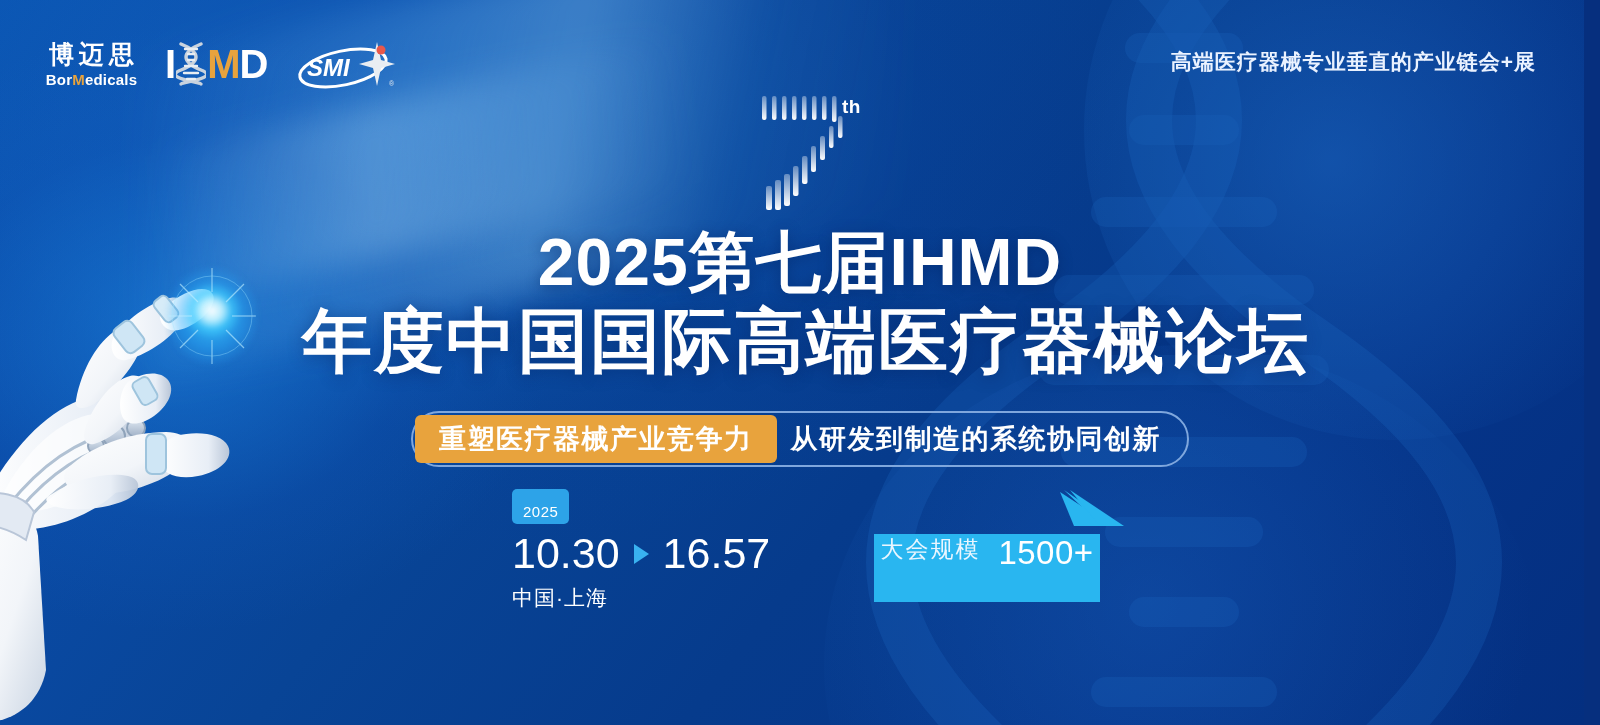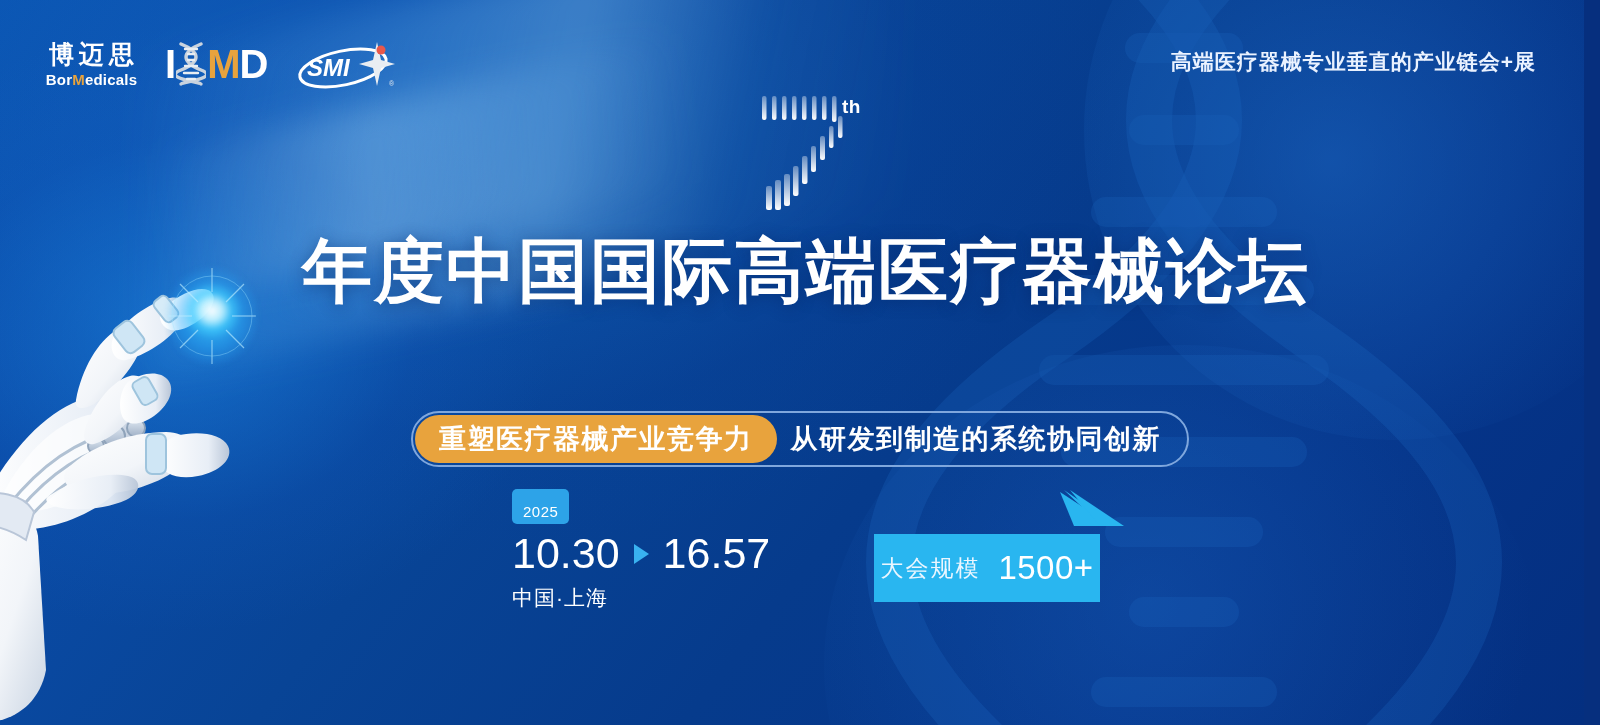--- a/index.html
+++ b/index.html
@@ -89,21 +89,21 @@
 
   
   .subrow{
     position:absolute;left:0;top:411px;width:1600px;display:flex;justify-content:center;align-items:center;
   }
   .sub-capsule{
     position:relative;display:flex;align-items:center;
     border:2px solid #7fa7dd;border-radius:30px;height:52px;padding-right:26px;padding-left:2px;
   }
   .sub-pill{
-    background:#e8a33d;border-radius:24px;height:48px;display:flex;align-items:center;
+    background:#e8a33d;border-radius:6px;height:48px;display:flex;align-items:center;
     padding:0 24px;margin:0 14px 0 0;
   }
   .sub-pill span{color:#ffffff;font-size:27px;font-weight:700;letter-spacing:1.5px;}
   .sub-tail{color:#ffffff;font-size:27px;font-weight:700;letter-spacing:1.5px;text-align:center;}
 
   
   .dateblock{position:absolute;left:512px;top:489px;}
   .yr-badge{
     display:inline-block;background:#2da3e8;color:#ffffff;border-radius:5px;
     font-size:15px;font-weight:500;padding:14px 11px 4px;letter-spacing:.5px;
@@ -114,21 +114,21 @@
     width:0;height:0;border-left:15px solid #39b2f0;border-top:10px solid transparent;border-bottom:10px solid transparent;
     margin:0 14px;
   }
   .city{color:#ffffff;font-size:21px;font-weight:400;margin-top:9px;letter-spacing:1px;}
 
   
   .scalewrap{position:absolute;left:874px;top:490px;width:250px;height:112px;}
   .scalewrap svg{position:absolute;inset:0;width:100%;height:100%;}
   .scaletext{
     position:absolute;left:0;top:44px;width:226px;height:68px;
-    display:flex;align-items:center;justify-content:center;gap:18px;
+    display:flex;justify-content:center;gap:18px;
   }
   .scaletext .lbl{color:#eaf6ff;font-size:23px;font-weight:500;letter-spacing:2px;}
   .scaletext .num{color:#ffffff;font-size:33px;font-weight:400;letter-spacing:.5px;}
 </style>
 </head>
 <body>
 
 <div class="stage">
 
   <div class="blob blob-a"></div>
@@ -298,20 +298,21 @@
         <rect x="41" y="76" width="5.5" height="30" rx="2"></rect>
         <rect x="32" y="84" width="6" height="32" rx="2"></rect>
         <rect x="23" y="90" width="6" height="30" rx="2"></rect>
         <rect x="14" y="96" width="6" height="24" rx="2"></rect>
       </g>
     </svg>
   </div>
   <div class="seven-th">th</div>
 
   <div class="title-wrap">
+    <div class="title1">2025第七届IHMD</div>
     <div class="title2">年度中国国际高端医疗器械论坛</div>
   </div>
 
   <div class="subrow">
     <div class="sub-capsule">
       <div class="sub-pill">
         <span>重塑医疗器械产业竞争力</span>
       </div>
       <div class="sub-tail">从研发到制造的系统协同创新</div>
     </div>

